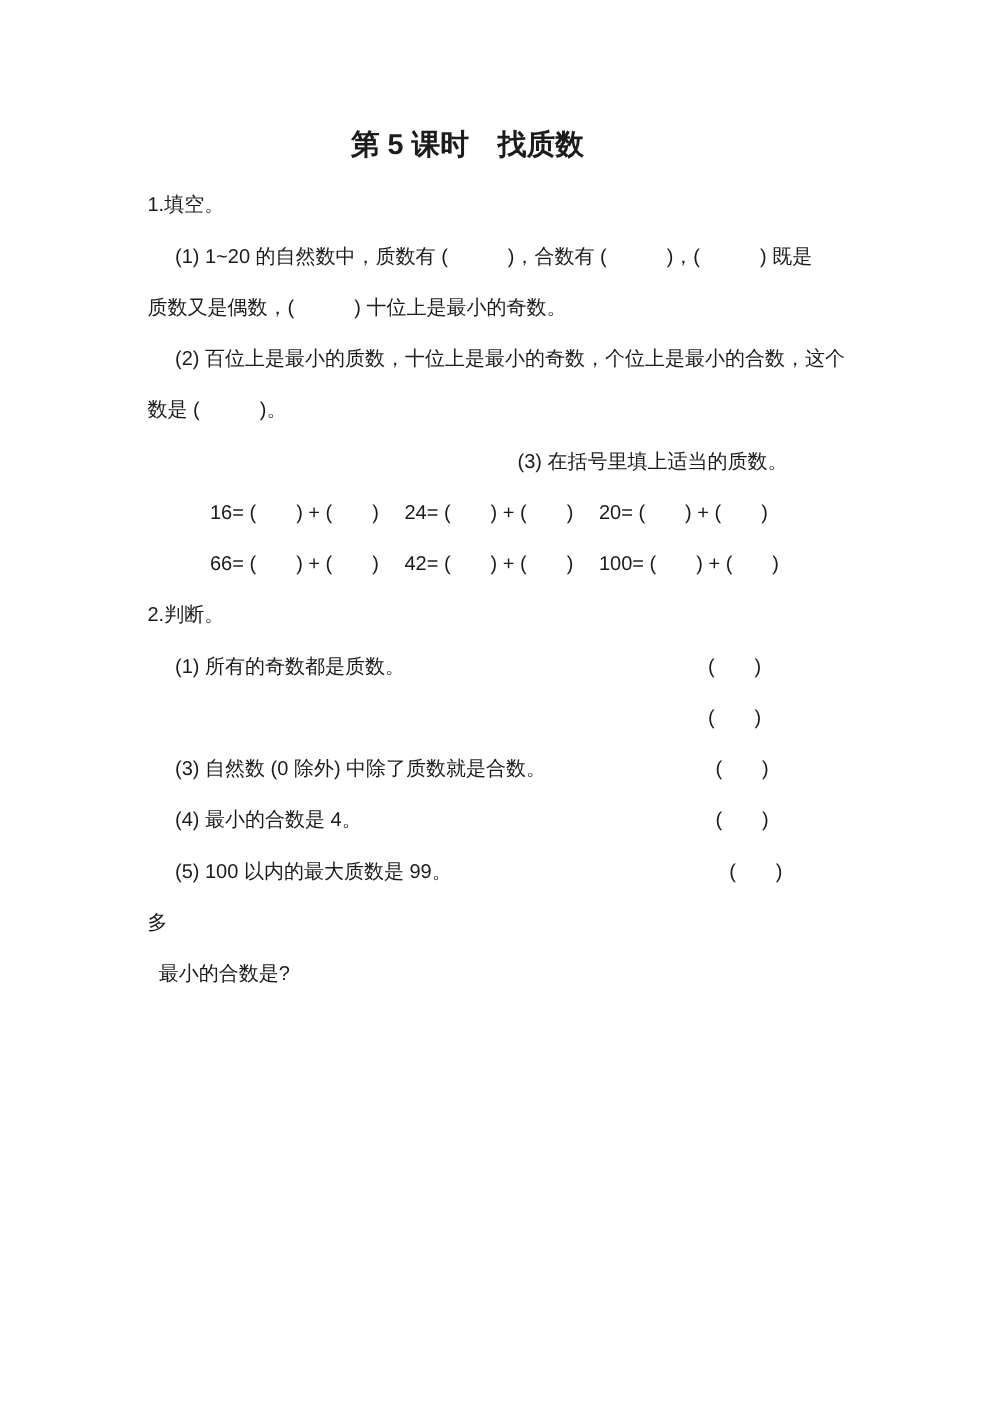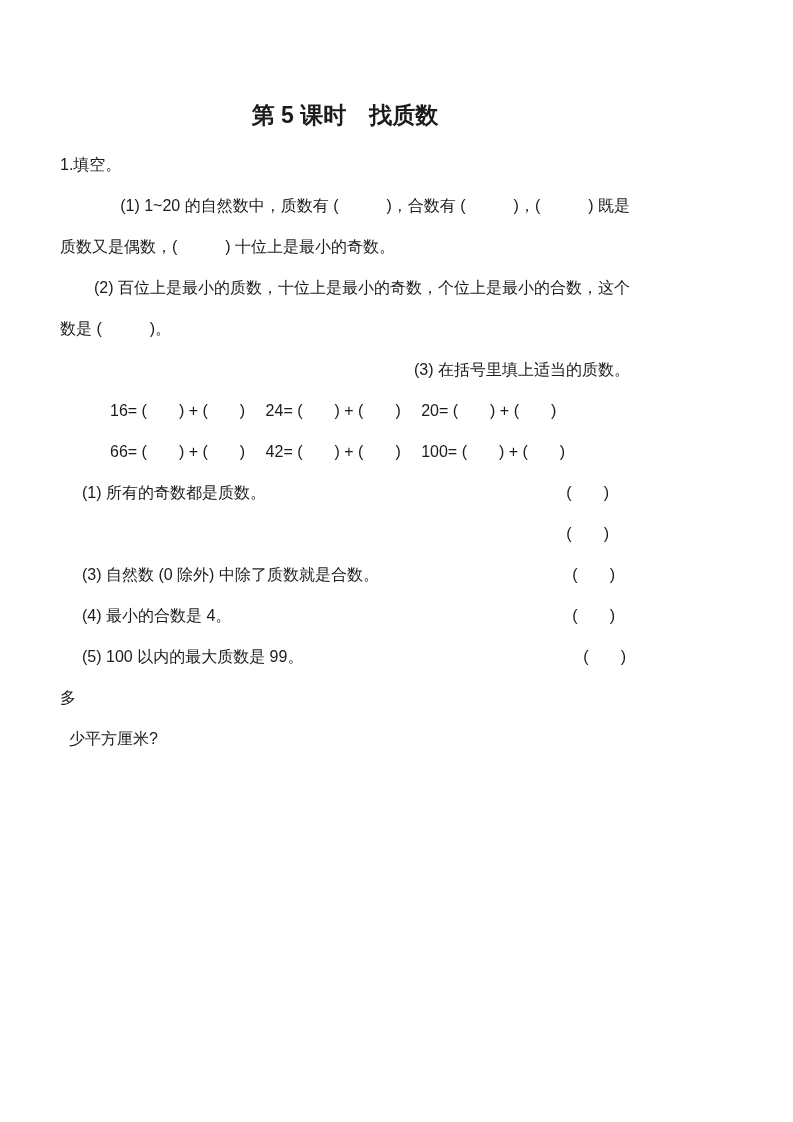--- a/index.html
+++ b/index.html
@@ -6,21 +6,21 @@
     margin: 0;
     padding: 0;
     background: #ffffff;
   }
   .page {
     position: relative;
     width: 747px;
     height: 1122px;
     background: #ffffff;
     box-sizing: border-box;
-    padding: 100px 117px 0 60px;
+    padding: 100px 117px 0 118px;
     font-family: "Liberation Sans", "DejaVu Sans", sans-serif;
     color: #1b1b1b;
     overflow: hidden;
   }
   .title {
     margin: 0;
     height: 30px;
     line-height: 30px;
     font-size: 23px;
     font-weight: 700;
@@ -60,20 +60,21 @@
 
     <div class="line">1.填空。</div>
     <div class="line indent-item">(1) 1~20 的自然数中，质数有 (　　　)，合数有 (　　　)，(　　　) 既是</div>
     <div class="line">质数又是偶数，(　　　) 十位上是最小的奇数。</div>
     <div class="line indent-item">(2) 百位上是最小的质数，十位上是最小的奇数，个位上是最小的合数，这个</div>
     <div class="line">数是 (　　　)。</div>
     <div class="line indent-item">(3) 在括号里填上适当的质数。</div>
     <div class="line indent-eq">16= (　　) + (　　)　 24= (　　) + (　　)　 20= (　　) + (　　)</div>
     <div class="line indent-eq">66= (　　) + (　　)　 42= (　　) + (　　)　 100= (　　) + (　　)</div>
 
+    <div class="line">2.判断。</div>
 
     <div class="line judgment">
       <span class="stmt">(1) 所有的奇数都是质数。</span>
       <span class="ans ans-a">(　　)</span>
     </div>
     <div class="line judgment">
       <span class="ans ans-a">(　　)</span>
     </div>
     <div class="line judgment">
       <span class="stmt">(3) 自然数 (0 除外) 中除了质数就是合数。</span>
@@ -82,16 +83,16 @@
     <div class="line judgment">
       <span class="stmt">(4) 最小的合数是 4。</span>
       <span class="ans ans-b">(　　)</span>
     </div>
     <div class="line judgment">
       <span class="stmt">(5) 100 以内的最大质数是 99。</span>
       <span class="ans ans-c">(　　)</span>
     </div>
 
     <div class="line">多</div>
-    <div class="line indent-sm">少平方厘米?</div>
+    <div class="line indent-sm">最小的合数是?</div>
 
   </div>
 </div>
 
 </body></html>

